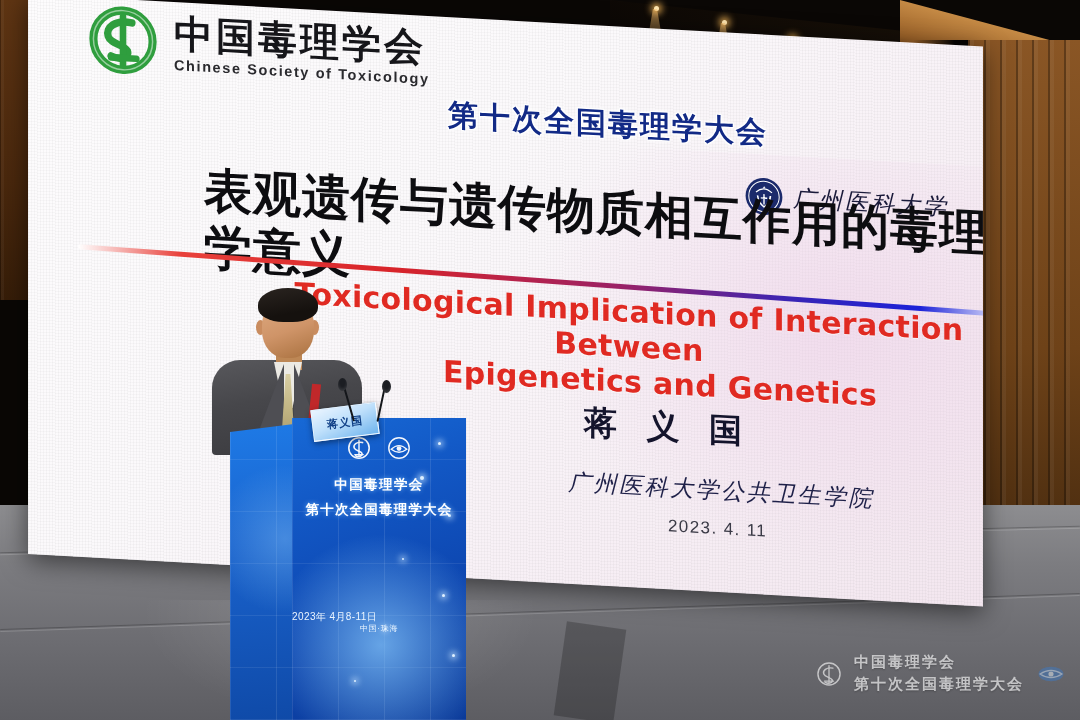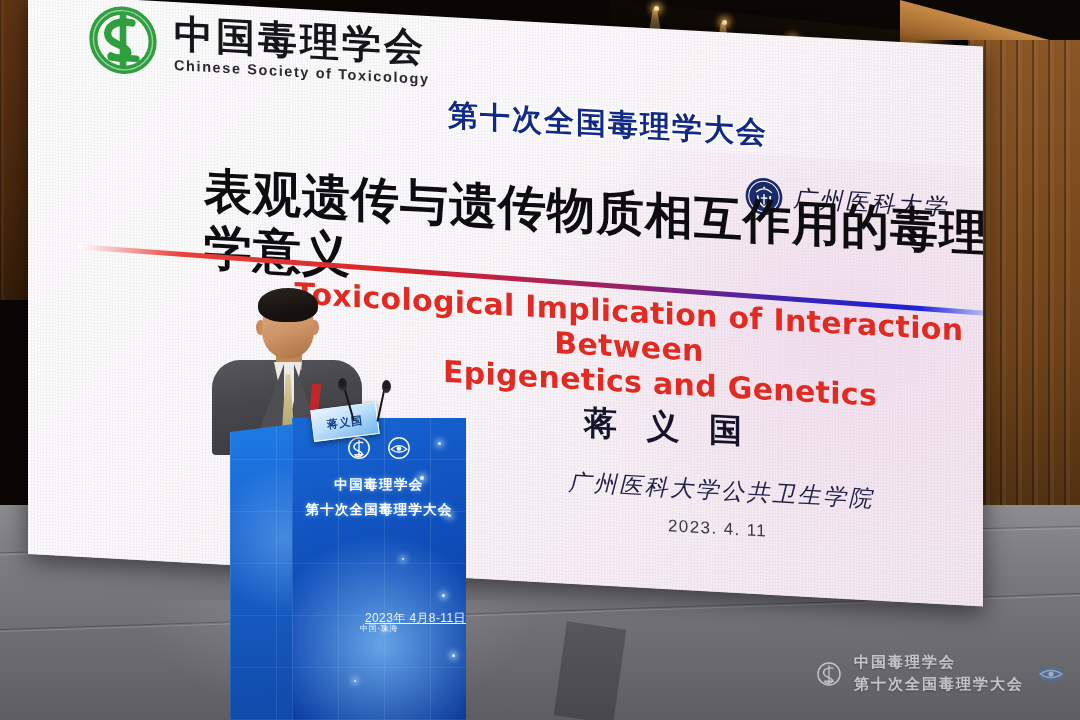--- a/index.html
+++ b/index.html
@@ -115,21 +115,21 @@
       background:radial-gradient(circle at 50% 50%,rgba(150,210,255,.35),rgba(60,140,240,0) 70%);}
   .dot{position:absolute;border-radius:50%;background:#dff0ff;box-shadow:0 0 6px 2px rgba(200,230,255,.9);}
   .pod-emblems{position:absolute;left:50%;top:18px;transform:translateX(-50%);display:flex;gap:16px;}
   .pod-em{width:24px;height:24px;opacity:.95;}
   .pod-l1{position:absolute;left:0;right:0;top:58px;text-align:center;
       font-family:"DejaVu Sans",sans-serif;font-weight:700;font-size:13.5px;color:#fff;letter-spacing:1.4px;
       text-shadow:0 0 5px rgba(120,190,255,.8);}
   .pod-l2{position:absolute;left:0;right:0;top:83px;text-align:center;
       font-family:"DejaVu Sans",sans-serif;font-weight:700;font-size:13.5px;color:#fff;letter-spacing:1.2px;
       text-shadow:0 0 5px rgba(120,190,255,.8);}
-  .pod-d1{position:absolute;left:0;right:0;top:192px;text-align:right;font-size:12px;color:#eaf5ff;letter-spacing:.4px;text-decoration:underline;}
+  .pod-d1{position:absolute;left:0;right:0;top:192px;text-align:left;font-size:10px;color:#eaf5ff;letter-spacing:.4px;}
   .pod-d2{position:absolute;left:0;right:0;top:205px;text-align:center;font-size:8px;color:#eaf5ff;letter-spacing:.8px;}
 
   
   .nameplate{position:absolute;left:82px;top:-12px;width:64px;height:30px;
       background:linear-gradient(160deg,#eaf4ff 0%,#bfe0fb 45%,#6fb4ee 100%);
       transform:rotate(-7deg);border:1px solid rgba(255,255,255,.8);
       box-shadow:0 2px 6px rgba(0,0,0,.45);display:flex;align-items:center;justify-content:center;}
   .nameplate span{font-family:"DejaVu Sans",sans-serif;font-weight:700;font-size:11px;color:#0f3f86;letter-spacing:1px;}
 
   

